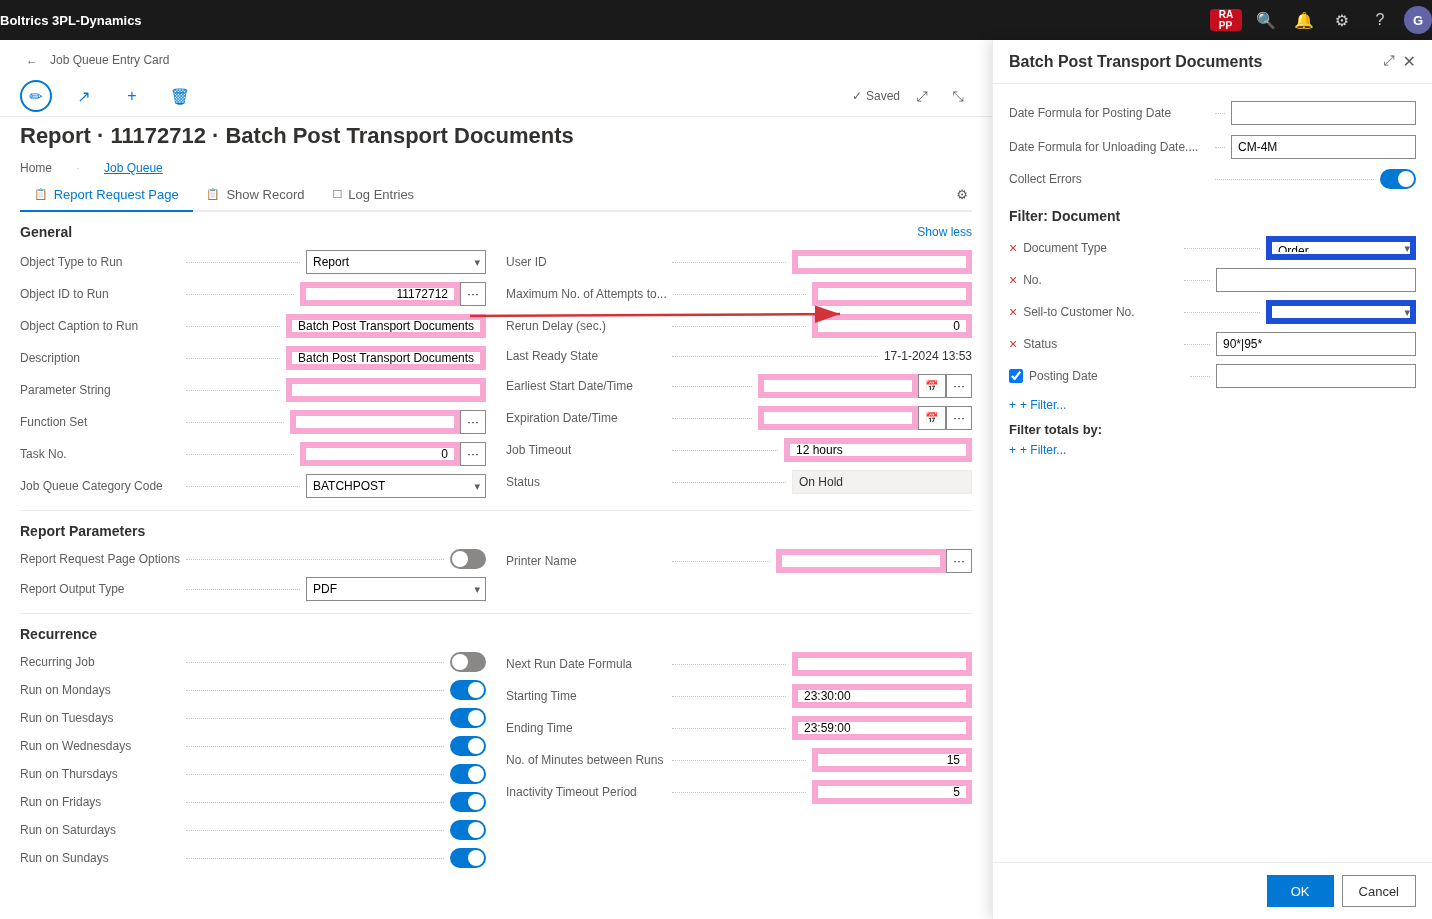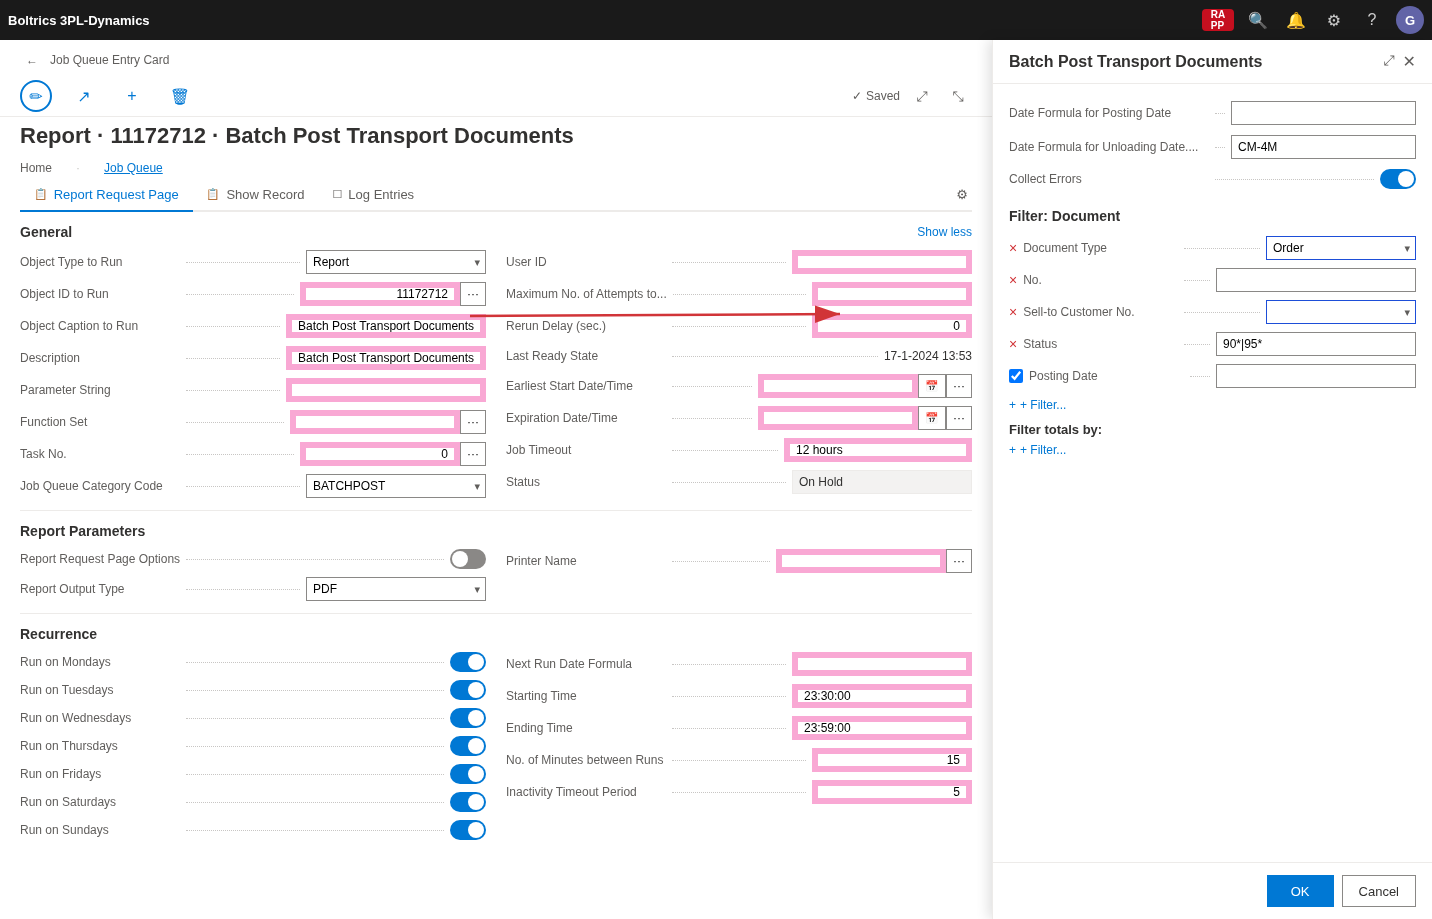--- a/index.html
+++ b/index.html
@@ -4,21 +4,21 @@
   <style>
     * { box-sizing: border-box; margin: 0; padding: 0; }
     body { font-family: 'Segoe UI', Arial, sans-serif; font-size: 13px; background: #f3f2f1; color: #323130; }
 
     
     .top-nav {
       background: #1a1a1a;
       height: 40px;
       display: flex;
       align-items: center;
-      padding: 0 8px;
+      padding: 0 0;
       color: #fff;
       justify-content: space-between;
     }
     .top-nav-left { display: flex; align-items: center; gap: 8px; font-size: 13px; color: #ccc; }
     .top-nav-right { display: flex; align-items: center; gap: 10px; }
     .nav-icon { width: 28px; height: 28px; display: flex; align-items: center; justify-content: center; color: #ccc; cursor: pointer; font-size: 16px; }
     .nav-avatar { width: 28px; height: 28px; border-radius: 50%; background: #6264a7; color: #fff; display: flex; align-items: center; justify-content: center; font-size: 13px; font-weight: 600; }
 
     
     .main-wrapper { display: flex; height: calc(919px - 40px); }
@@ -91,21 +91,21 @@
     .panel-label { color: #605e5c; font-size: 12px; min-width: 200px; flex-shrink: 0; }
     .panel-field-dots { flex: 1; border-bottom: 1px dotted #c8c6c4; margin: 0 6px; min-width: 10px; }
     .panel-input { border: 1px solid #8a8886; padding: 2px 6px; font-size: 12px; height: 24px; width: 200px; }
     .panel-subsection-title { font-size: 14px; font-weight: 600; margin: 14px 0 8px 0; color: #323130; }
     .filter-row { display: flex; align-items: center; padding: 4px 0; }
     .filter-x { color: #d13438; font-size: 14px; margin-right: 6px; cursor: pointer; }
     .filter-check { width: 14px; height: 14px; margin-right: 6px; }
     .filter-label { color: #605e5c; font-size: 12px; min-width: 155px; flex-shrink: 0; }
     .filter-dots { flex: 1; border-bottom: 1px dotted #c8c6c4; margin: 0 6px; }
     .filter-select-wrapper { position: relative; display: inline-flex; align-items: center; }
-    .filter-select-wrapper select { border: 1px solid #1d4ed8; padding: 2px 22px 2px 6px; font-size: 12px; height: 24px; background: #fff; min-width: 150px; appearance: none; }
+    .filter-select-wrapper select { border: 6px solid #1d4ed8; padding: 2px 22px 2px 6px; font-size: 12px; height: 24px; background: #fff; min-width: 150px; appearance: none; }
     .filter-select-wrapper::after { content: '▾'; position: absolute; right: 6px; pointer-events: none; color: #605e5c; font-size: 11px; }
     .filter-input { border: 1px solid #8a8886; padding: 2px 6px; font-size: 12px; height: 24px; width: 200px; }
     .add-filter { color: #0078d4; font-size: 12px; cursor: pointer; display: flex; align-items: center; gap: 4px; margin: 6px 0; }
     .filter-totals-label { font-size: 13px; font-weight: 600; color: #323130; margin: 10px 0 4px 0; }
     .panel-footer { padding: 12px 16px; border-top: 1px solid #edebe9; display: flex; justify-content: flex-end; gap: 8px; }
     .btn-ok { background: #0078d4; color: #fff; border: none; padding: 6px 24px; font-size: 13px; cursor: pointer; height: 32px; }
     .btn-cancel { background: #fff; color: #323130; border: 1px solid #8a8886; padding: 6px 16px; font-size: 13px; cursor: pointer; height: 32px; }
 
     .page-title-row { padding: 0 20px 4px 20px; }
 
@@ -344,20 +344,25 @@
         </div>
       </div>
 
       <div style="border-top: 1px solid #edebe9; margin-top: 8px;"></div>
       <div class="section-header">
         <span class="section-title">Recurrence</span>
       </div>
       <div class="form-grid">
         <div>
 
+          <div class="form-row">
+            <span class="form-label">Recurring Job</span>
+            <span class="field-dots"></span>
+            <div class="toggle"></div>
+          </div>
 
           <div class="form-row">
             <span class="form-label">Run on Mondays</span>
             <span class="field-dots"></span>
             <div class="toggle on"></div>
           </div>
 
           <div class="form-row">
             <span class="form-label">Run on Tuesdays</span>
             <span class="field-dots"></span>

